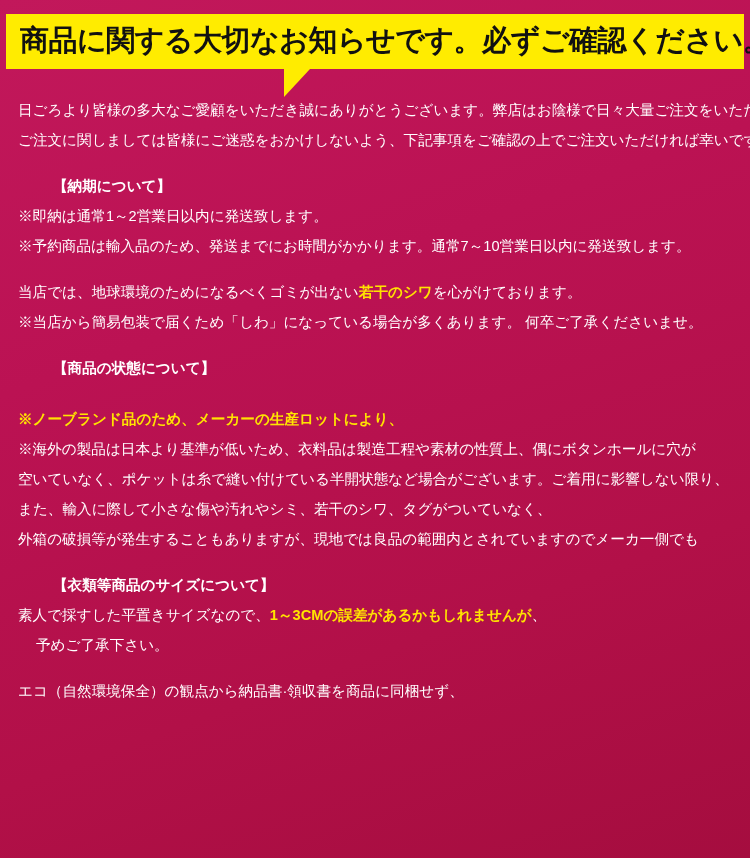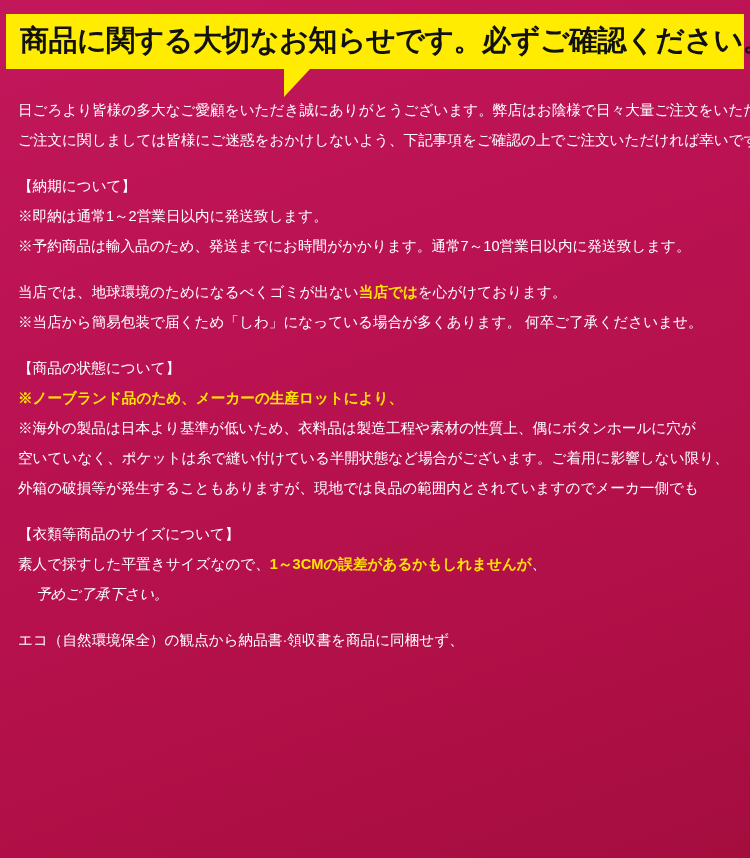--- a/index.html
+++ b/index.html
@@ -60,34 +60,35 @@
     font-size: 14.6px;
     line-height: 30px;
   }
   .line {
     white-space: nowrap;
   }
   .spacer {
     height: 16px;
   }
   .heading {
-    font-weight: normal;
+    font-weight: bold;
     color: #ffffff;
+    margin-left: 35px;
   }
   .hl-yellow {
     color: #ffe400;
     font-weight: bold;
+    margin-top: 21px;
   }
   .hl-mark {
     color: #ffe400;
     font-weight: bold;
   }
   .indent {
     padding-left: 18px;
-    font-style: italic;
   }
 </style>
 </head>
 <body>
 
 <div class="page">
 
   <div class="banner-wrap">
     <div class="banner">
       <div class="banner-text">商品に関する大切なお知らせです。必ずご確認ください。</div>
@@ -101,29 +102,30 @@
     <div class="line">ご注文に関しましては皆様にご迷惑をおかけしないよう、下記事項をご確認の上でご注文いただければ幸いです。</div>
 
     <div class="spacer"></div>
 
     <div class="line heading">【納期について】</div>
     <div class="line">※即納は通常1～2営業日以内に発送致します。</div>
     <div class="line">※予約商品は輸入品のため、発送までにお時間がかかります。通常7～10営業日以内に発送致します。</div>
 
     <div class="spacer"></div>
 
-    <div class="line"><span>当店では、地球環境のためになるべくゴミが出ない</span><span class="hl-mark">当店では</span><span>を心がけております。</span></div>
+    <div class="line"><span>当店では、地球環境のためになるべくゴミが出ない</span><span class="hl-mark">若干のシワ</span><span>を心がけております。</span></div>
     <div class="line">※当店から簡易包装で届くため「しわ」になっている場合が多くあります。 何卒ご了承くださいませ。</div>
 
     <div class="spacer"></div>
 
     <div class="line heading">【商品の状態について】</div>
     <div class="line hl-yellow">※ノーブランド品のため、メーカーの生産ロットにより、</div>
     <div class="line">※海外の製品は日本より基準が低いため、衣料品は製造工程や素材の性質上、偶にボタンホールに穴が</div>
     <div class="line">空いていなく、ポケットは糸で縫い付けている半開状態など場合がございます。ご着用に影響しない限り、</div>
+    <div class="line">また、輸入に際して小さな傷や汚れやシミ、若干のシワ、タグがついていなく、</div>
     <div class="line">外箱の破損等が発生することもありますが、現地では良品の範囲内とされていますのでメーカ一側でも</div>
 
     <div class="spacer"></div>
 
     <div class="line heading">【衣類等商品のサイズについて】</div>
     <div class="line"><span>素人で採すした平置きサイズなので、</span><span class="hl-mark">1～3CMの誤差があるかもしれませんが</span><span>、</span></div>
     <div class="line indent">予めご了承下さい。</div>
 
     <div class="spacer"></div>
 

